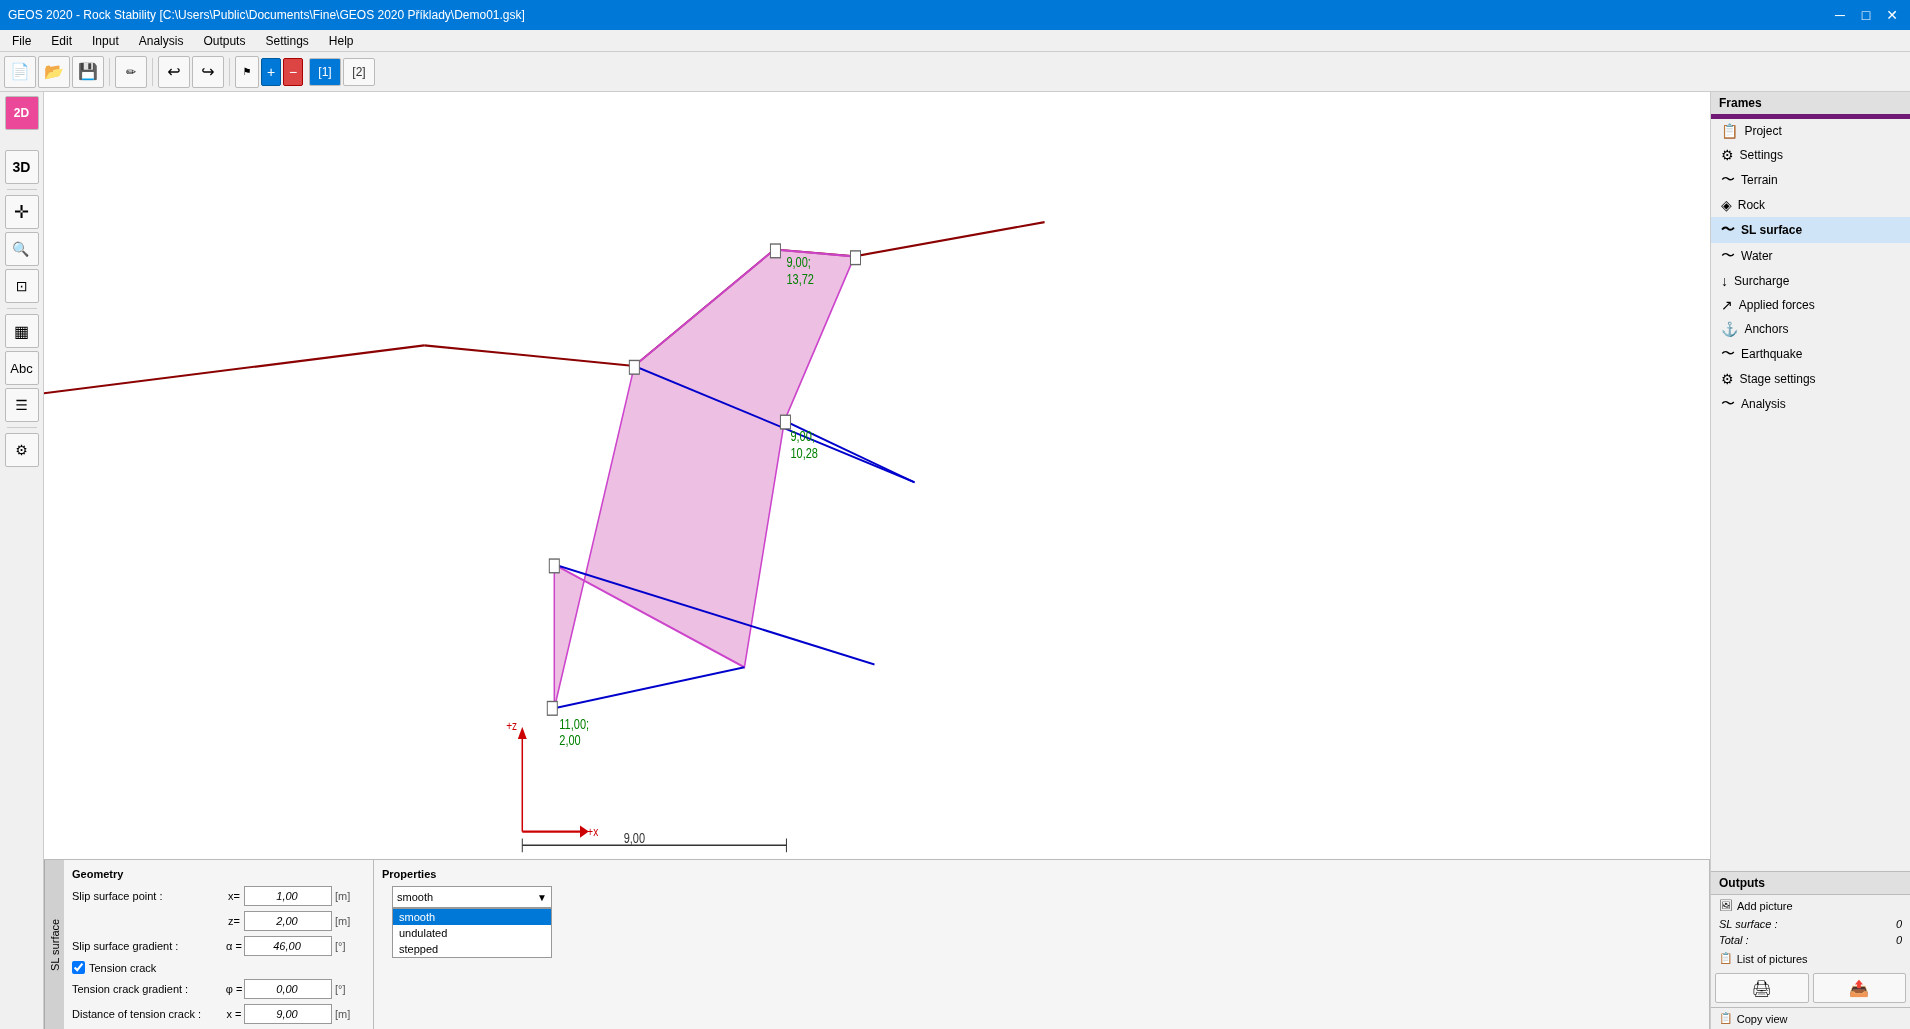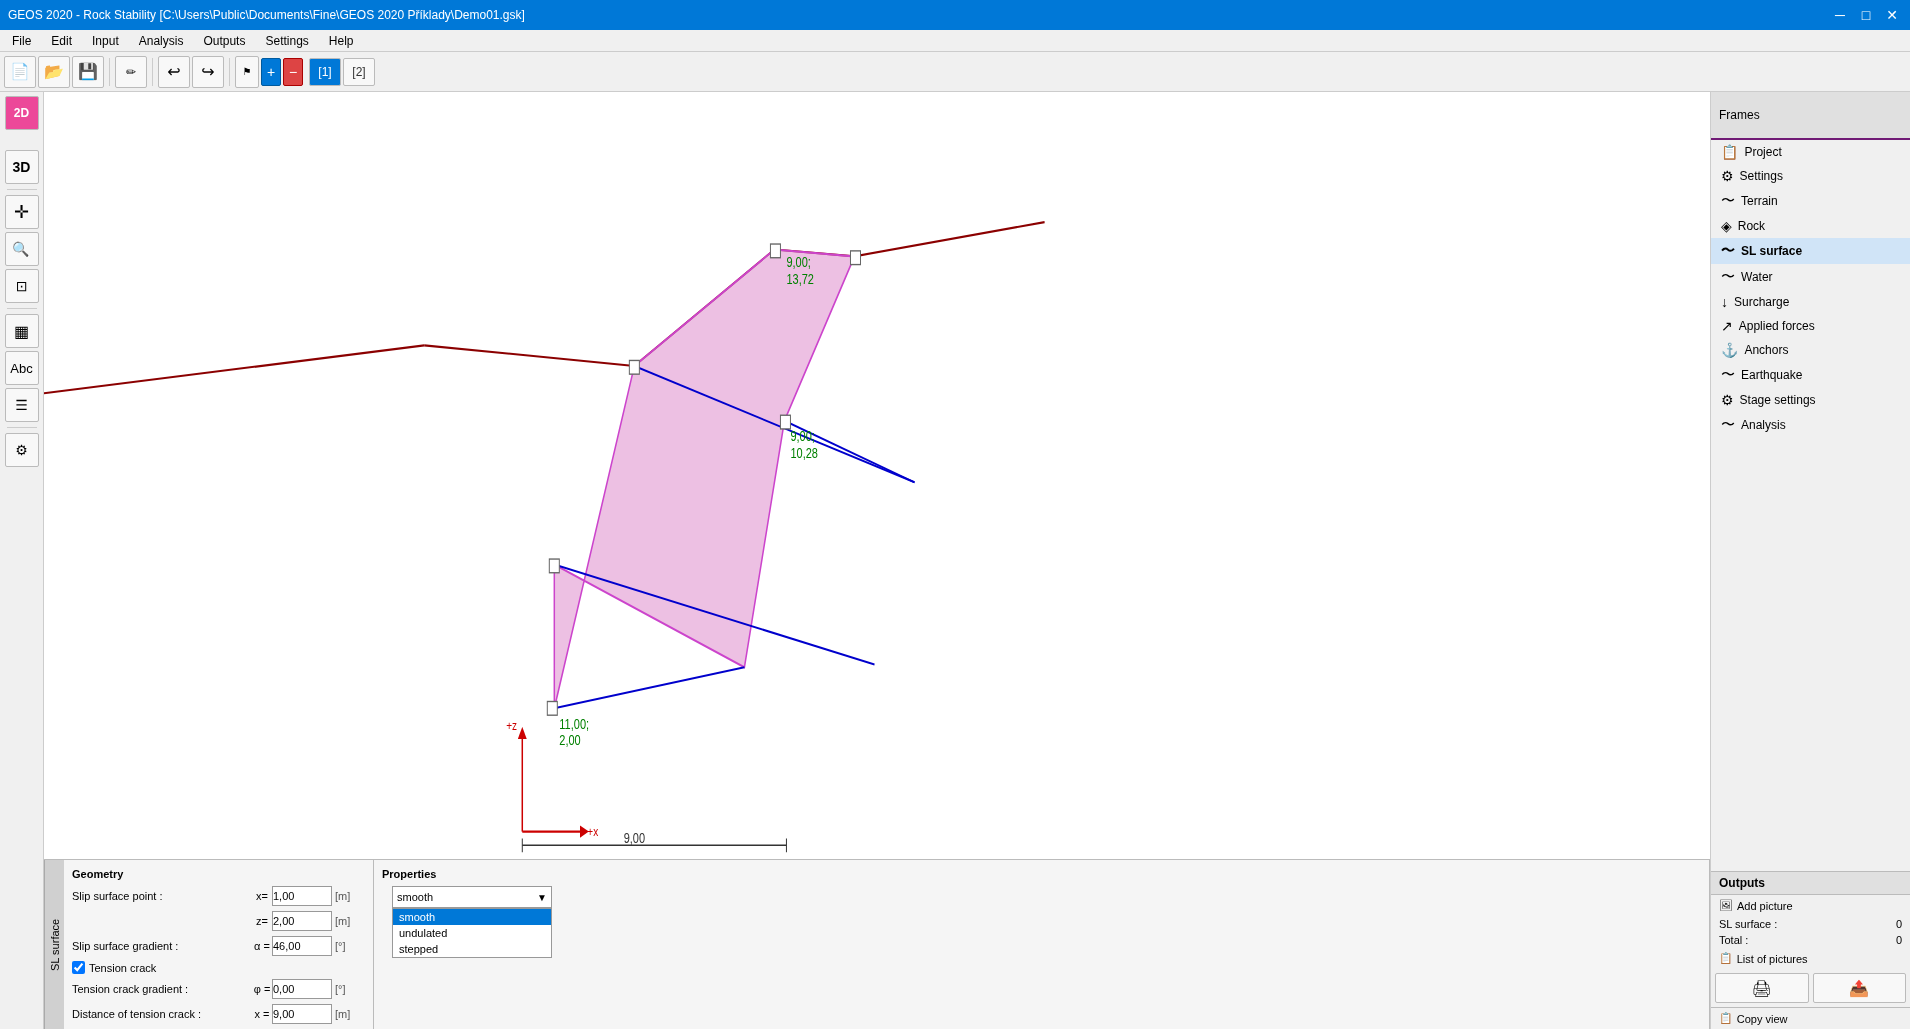--- a/index.html
+++ b/index.html
@@ -141,26 +141,27 @@
 
     .form-row {
       display: flex;
       align-items: center;
       margin-bottom: 5px;
       font-size: 11px;
     }
     .form-label { flex: 1; }
     .form-eq { width: 20px; text-align: center; }
     .form-input {
-      width: 60px;
+      width: 88px;
       height: 20px;
       border: 1px solid #999;
-      text-align: left;
+      text-align: center;
       padding-right: 2px;
       font-size: 11px;
+      font-style: italic;
     }
     .form-unit { width: 30px; color: #555; margin-left: 3px; }
     .form-checkbox { display: flex; align-items: center; gap: 4px; font-size: 11px; }
 
     
     .dropdown-container { position: relative; display: inline-block; }
     .dropdown-options {
       position: absolute;
       top: 22px;
       left: 0;
@@ -179,24 +180,24 @@
     
     #right-sidebar {
       width: 200px;
       background: #f0f0f0;
       border-left: 1px solid #ccc;
       display: flex;
       flex-direction: column;
     }
     #frames-title {
       background: #e0e0e0;
-      padding: 16px 8px;
-      font-weight: normal;
+      padding: 4px 8px;
+      font-weight: bold;
       font-size: 12px;
-      border-bottom: 2px solid #701a75;
+      border-bottom: 5px solid #701a75;
     }
     .frame-item {
       display: flex;
       align-items: center;
       padding: 4px 10px;
       cursor: pointer;
       font-size: 12px;
       gap: 6px;
     }
     .frame-item.active { background: #d0e4f7; font-weight: bold; }
@@ -212,20 +213,21 @@
       font-weight: bold;
       font-size: 12px;
       border-bottom: 1px solid #bbb;
     }
     .output-row {
       display: flex;
       align-items: center;
       padding: 2px 8px;
       font-size: 11px;
       gap: 2px;
+      font-style: italic;
     }
     .output-row span:last-child { margin-left: auto; }
 
     .add-picture-btn {
       display: flex;
       align-items: center;
       padding: 4px 8px;
       cursor: pointer;
       font-size: 11px;
       gap: 4px;

